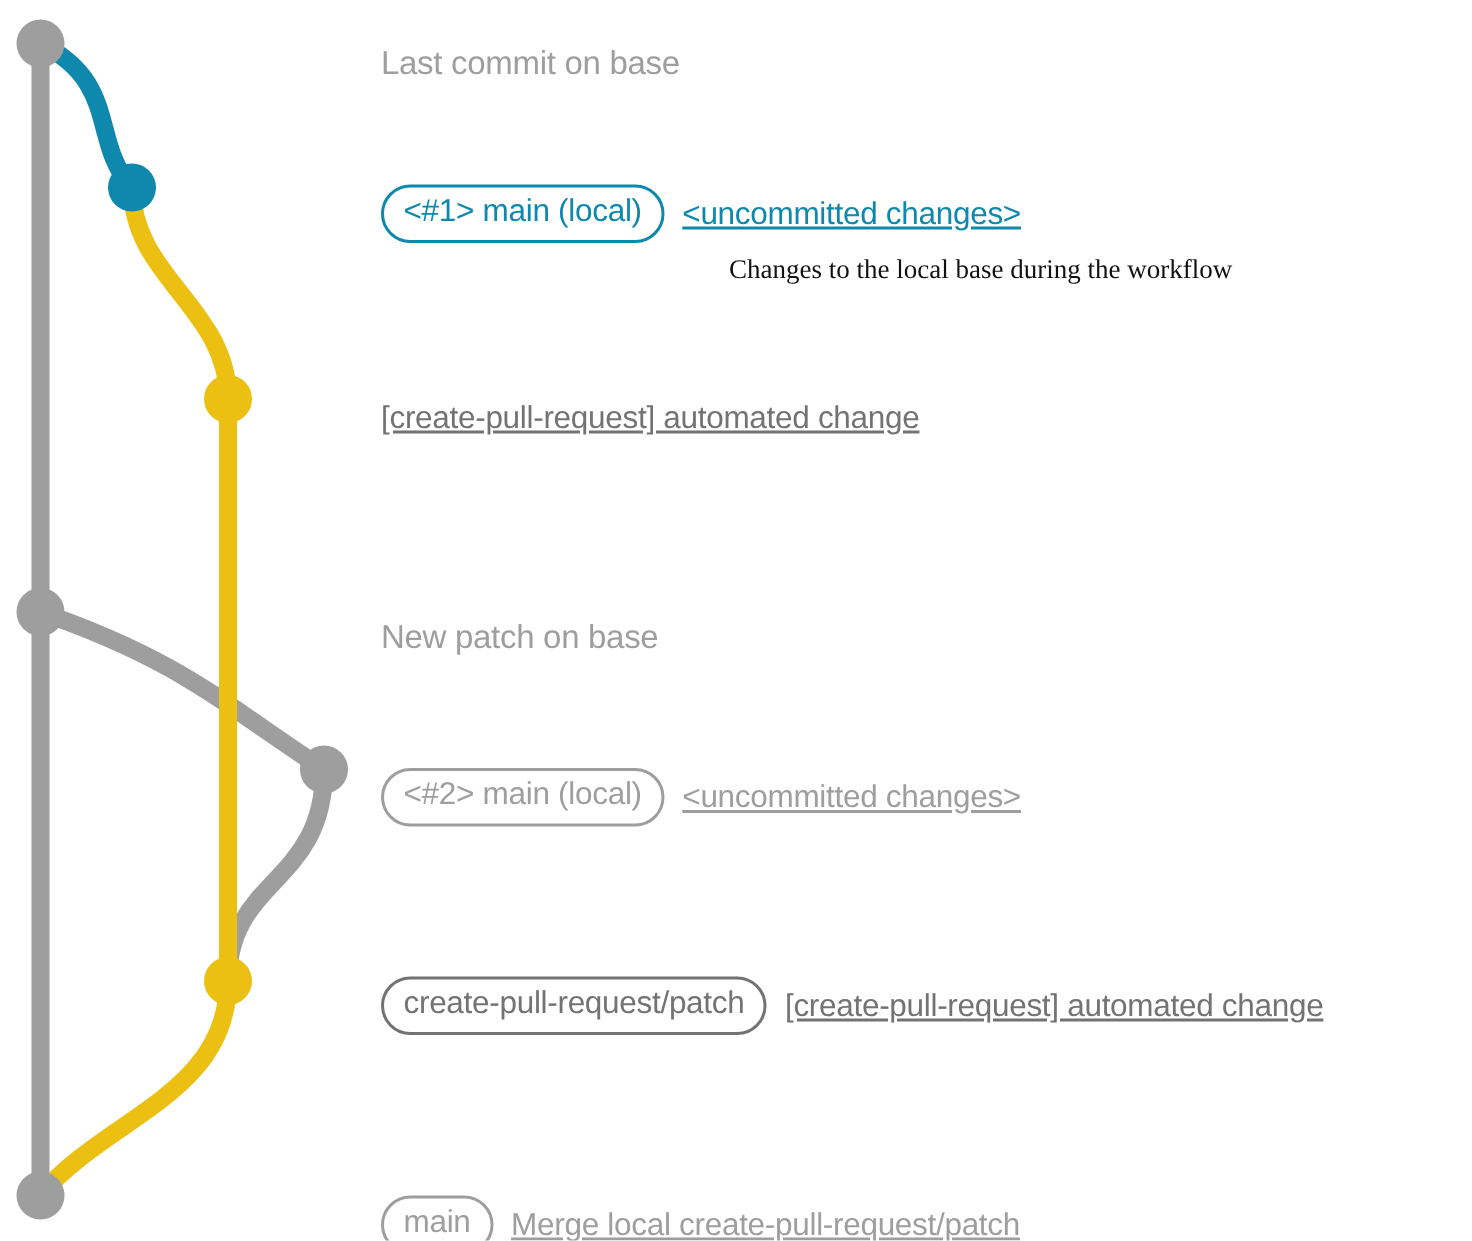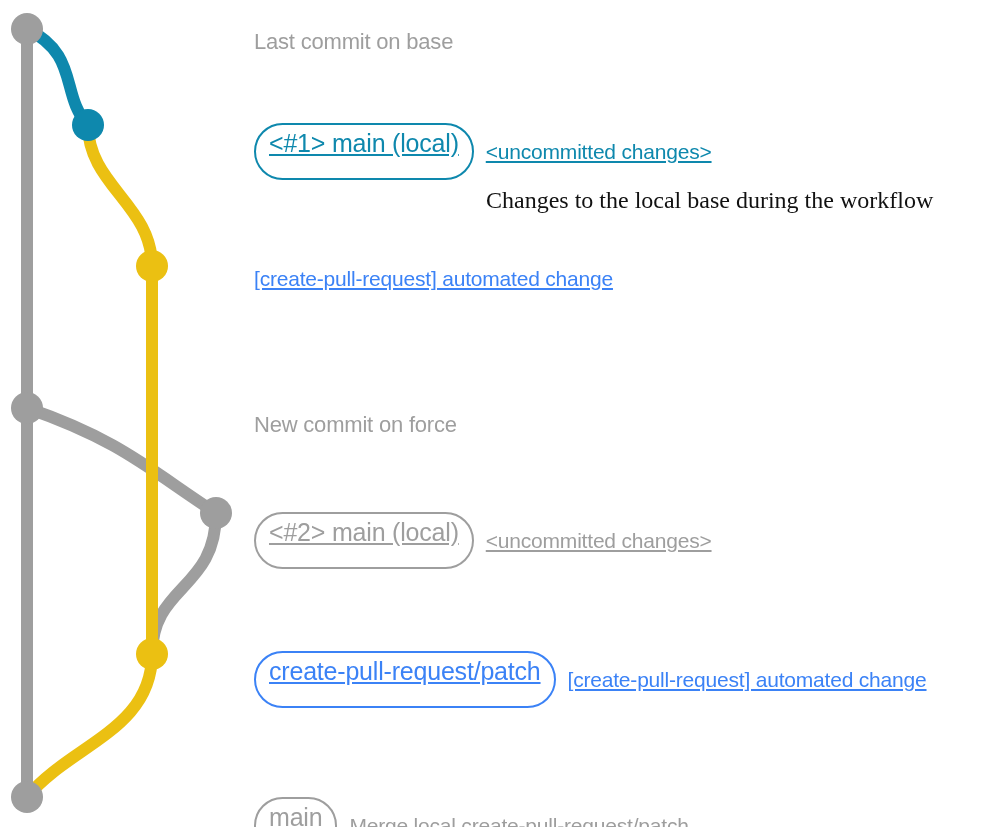--- a/index.html
+++ b/index.html
@@ -48,54 +48,53 @@
     display: flex;
     align-items: center;
     gap: 12px;
     white-space: nowrap;
   }
 
   .pill {
     display: inline-block;
     border-radius: 999px;
     border: 2px solid currentColor;
-    padding: 5px 13px 22px 13px;
-    font-size: 25px;
+    padding: 5px 13px 8px 13px;
+    font-size: 21px;
     line-height: 1.05;
     letter-spacing: -0.2px;
     white-space: nowrap;
     box-sizing: border-box;
-    text-decoration: underline;
   }
 
   .subject {
     font-size: 21px;
     line-height: 1.05;
     letter-spacing: -0.2px;
     white-space: nowrap;
     text-decoration: underline;
   }
 
   .caption {
     font-family: "Liberation Serif", serif;
-    font-size: 24px;
+    font-size: 18px;
     color: #111111;
     white-space: nowrap;
     margin-top: 7px;
   }
 
   .plain-head {
     font-size: 22px;
     letter-spacing: -0.2px;
     white-space: nowrap;
   }
 
   .c-gray   { color: #9e9e9e; }
   .c-blue   { color: #0e88ad; }
-  .c-yellow { color: #3b82f6; }
+  .c-yellow { color: #737373; }
 </style>
 </head>
 <body>
 
 <svg id="graph" viewBox="0 0 981 827">
   <g fill="none" stroke-linecap="round" stroke-linejoin="round" stroke-width="12">
 
     <path stroke="#9e9e9e" d="M 27 29 L 27 408 L 27 797"></path>
 
     <path stroke="#9e9e9e" d="M 27 408 C 120 440 150 470 216 513"></path>
@@ -136,21 +135,21 @@
     <div class="caption" style="margin-left:232px;">Changes to the local base during the workflow</div>
   </div>
 
   <div class="row-stack" style="left:254px; top:252px;">
     <div class="line-main">
       <span class="subject c-yellow">[create-pull-request] automated change</span>
     </div>
   </div>
 
   <div class="row" style="left:254px; top:396px;">
-    <span class="plain-head c-gray">New commit on force</span>
+    <span class="plain-head c-gray">New patch on base</span>
   </div>
 
   <div class="row-stack" style="left:254px; top:496px;">
     <div class="line-main">
       <span class="pill c-gray">&lt;#2&gt; main (local)</span>
       <span class="subject c-gray">&lt;uncommitted changes&gt;</span>
     </div>
   </div>
 
   <div class="row-stack" style="left:254px; top:635px;">

